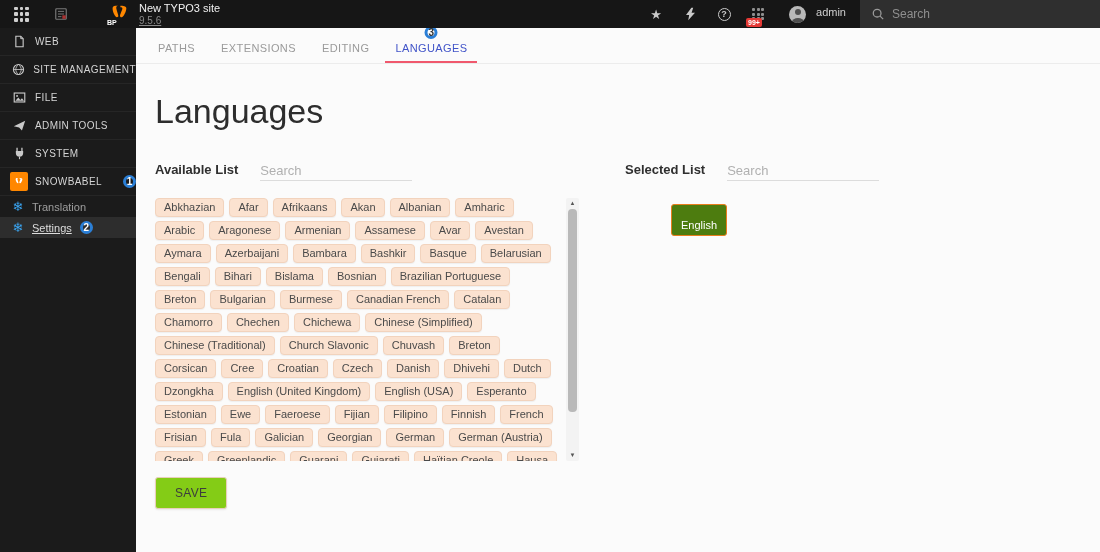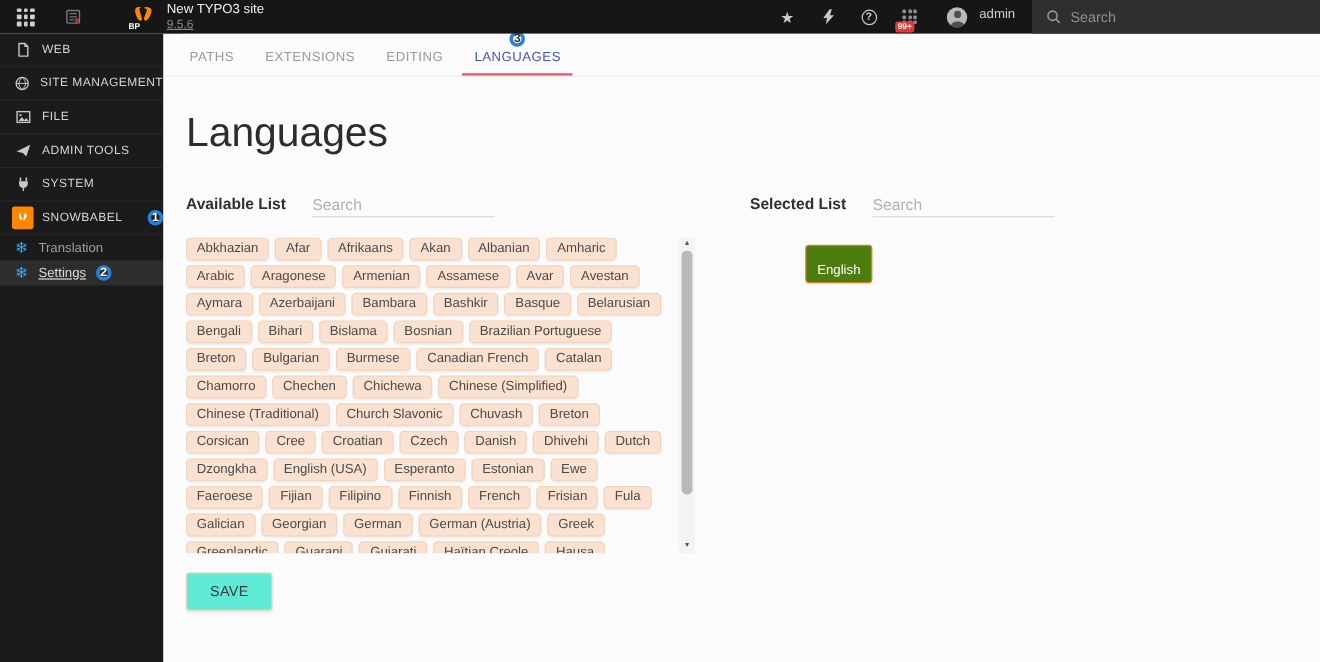--- a/index.html
+++ b/index.html
@@ -77,21 +77,21 @@
 
   .list-box{position:relative;margin-top:17px;height:263px;}
   .tags{height:100%;overflow:hidden;padding-right:18px;display:flex;flex-wrap:wrap;align-content:flex-start;gap:4px 5px;}
   .tag{background:#fbe2d0;border:1px solid #f2d3bd;border-radius:4px;padding:2px 8px 3px;font-size:11px;color:#4a4a4a;cursor:pointer;box-shadow:0 1px 1px rgba(0,0,0,.05);white-space:nowrap;}
 
   .scrollbar{position:absolute;right:0;top:0;width:13px;height:100%;background:#f3f3f3;border-radius:2px;}
   .sb-arrow{height:11px;text-align:center;font-size:6px;color:#555;line-height:11px;cursor:pointer;}
   .sb-arrow.down{position:absolute;bottom:0;left:0;width:100%;}
   .sb-thumb{position:absolute;top:11px;left:2px;width:9px;height:77%;background:#b9b9b9;border-radius:4px;cursor:pointer;}
 
-  .save-btn{margin-top:16px;background:#5eead4;border:1px solid #e9cfbb;border-radius:3px;padding:8px 19px;font-size:12px;color:#3d3d3d;letter-spacing:.3px;box-shadow:0 1px 2px rgba(0,0,0,.08);cursor:pointer;font-family:"Liberation Sans",sans-serif;}
+  .save-btn{margin-top:16px;background:#84cc16;border:1px solid #e9cfbb;border-radius:3px;padding:8px 19px;font-size:12px;color:#3d3d3d;letter-spacing:.3px;box-shadow:0 1px 2px rgba(0,0,0,.08);cursor:pointer;font-family:"Liberation Sans",sans-serif;}
 
   .selected-tags{margin-top:23px;display:flex;gap:6px;}
   .sel-tag{background:#4d7c0f;border:1px solid #e97d1d;color:#fff;border-radius:3px;padding:14px 9px 4px;font-size:11px;cursor:pointer;white-space:nowrap;margin-left:46px;}
 </style>
 </head>
 <body>
 
 <div class="topbar">
   <div class="tb-left">
     <div class="grid-icon">
@@ -303,20 +303,21 @@
             <span class="tag">Chuvash</span>
             <span class="tag">Breton</span>
             <span class="tag">Corsican</span>
             <span class="tag">Cree</span>
             <span class="tag">Croatian</span>
             <span class="tag">Czech</span>
             <span class="tag">Danish</span>
             <span class="tag">Dhivehi</span>
             <span class="tag">Dutch</span>
             <span class="tag">Dzongkha</span>
+            <span class="tag">English (United Kingdom)</span>
             <span class="tag">English (USA)</span>
             <span class="tag">Esperanto</span>
             <span class="tag">Estonian</span>
             <span class="tag">Ewe</span>
             <span class="tag">Faeroese</span>
             <span class="tag">Fijian</span>
             <span class="tag">Filipino</span>
             <span class="tag">Finnish</span>
             <span class="tag">French</span>
             <span class="tag">Frisian</span>

